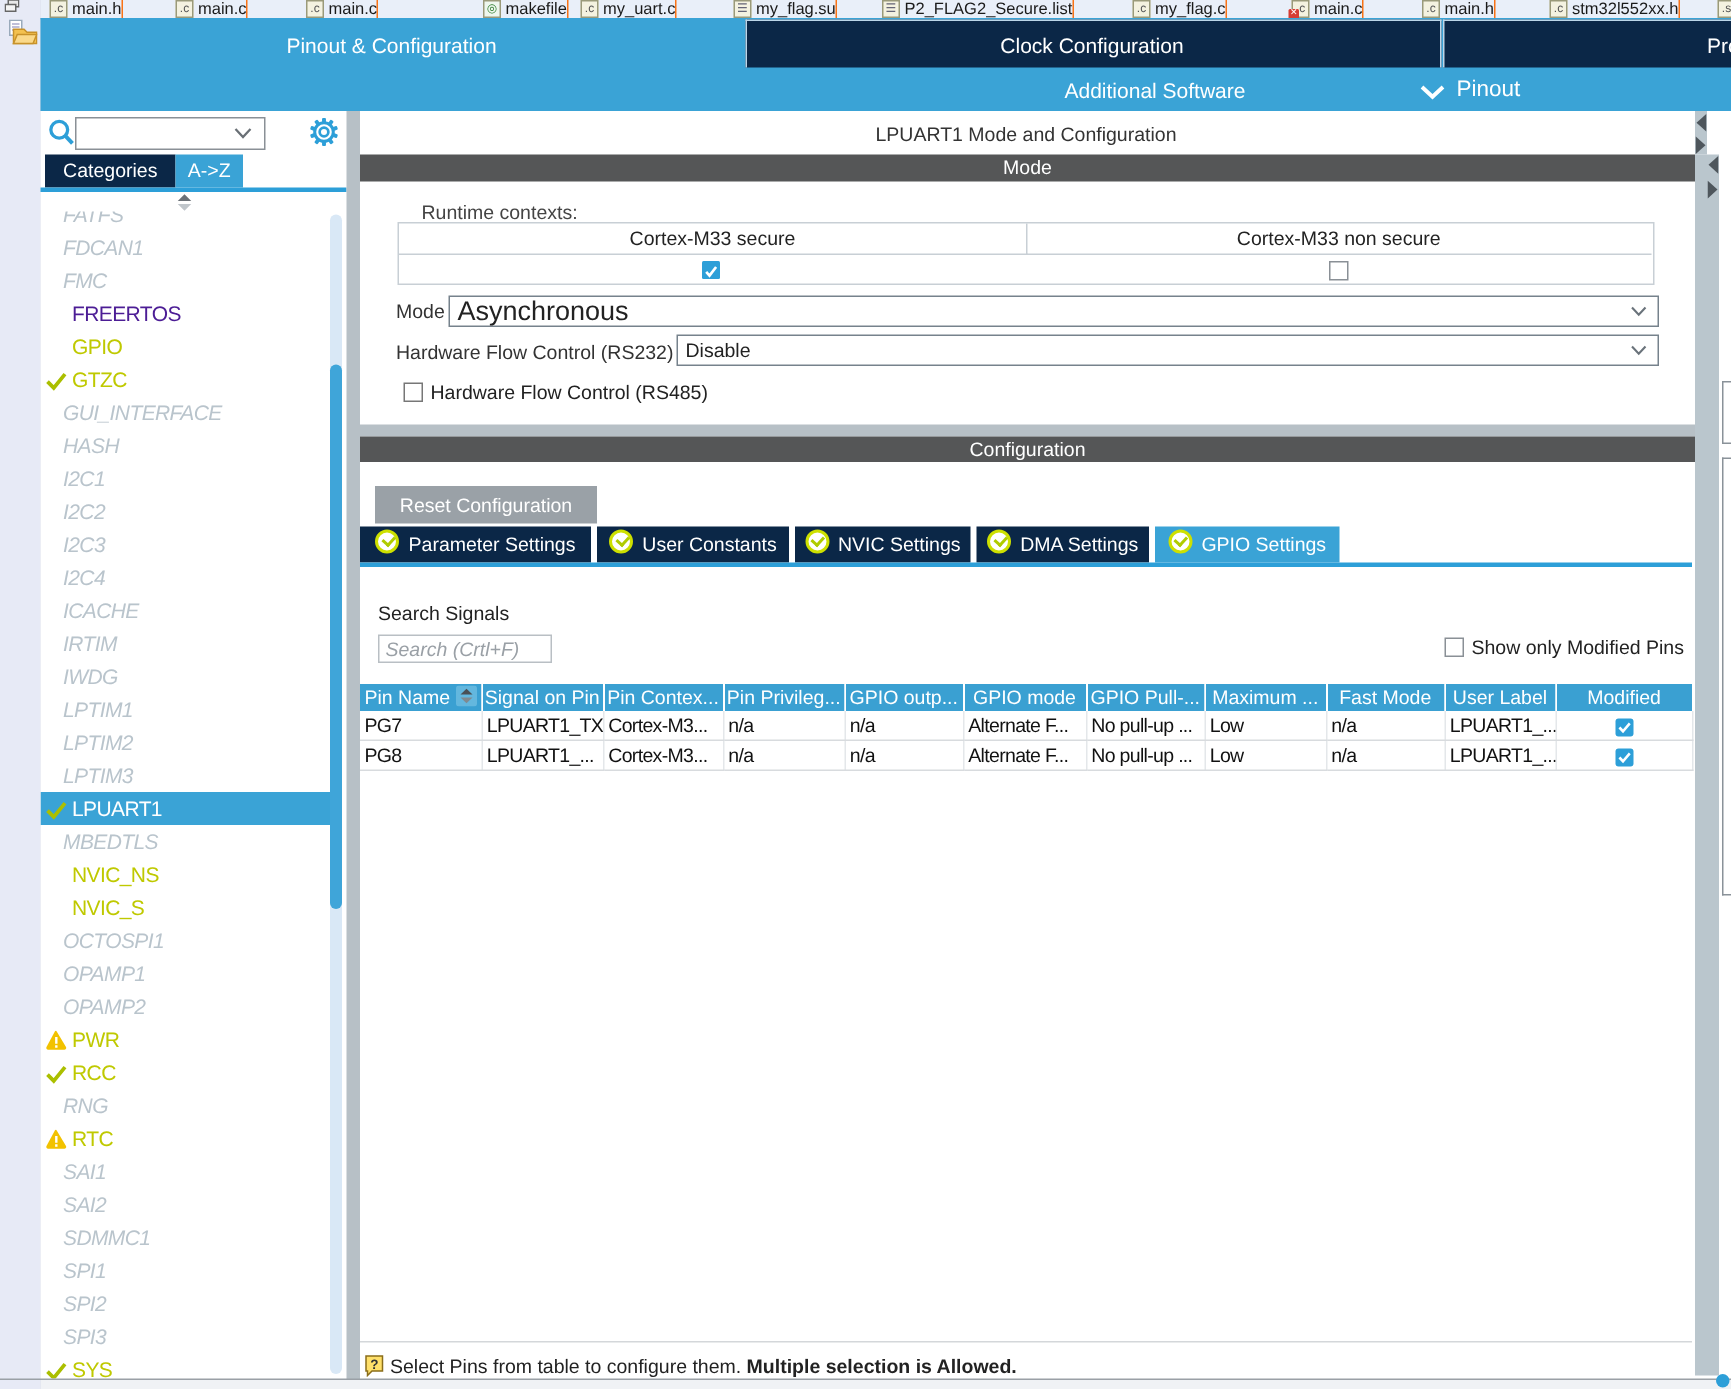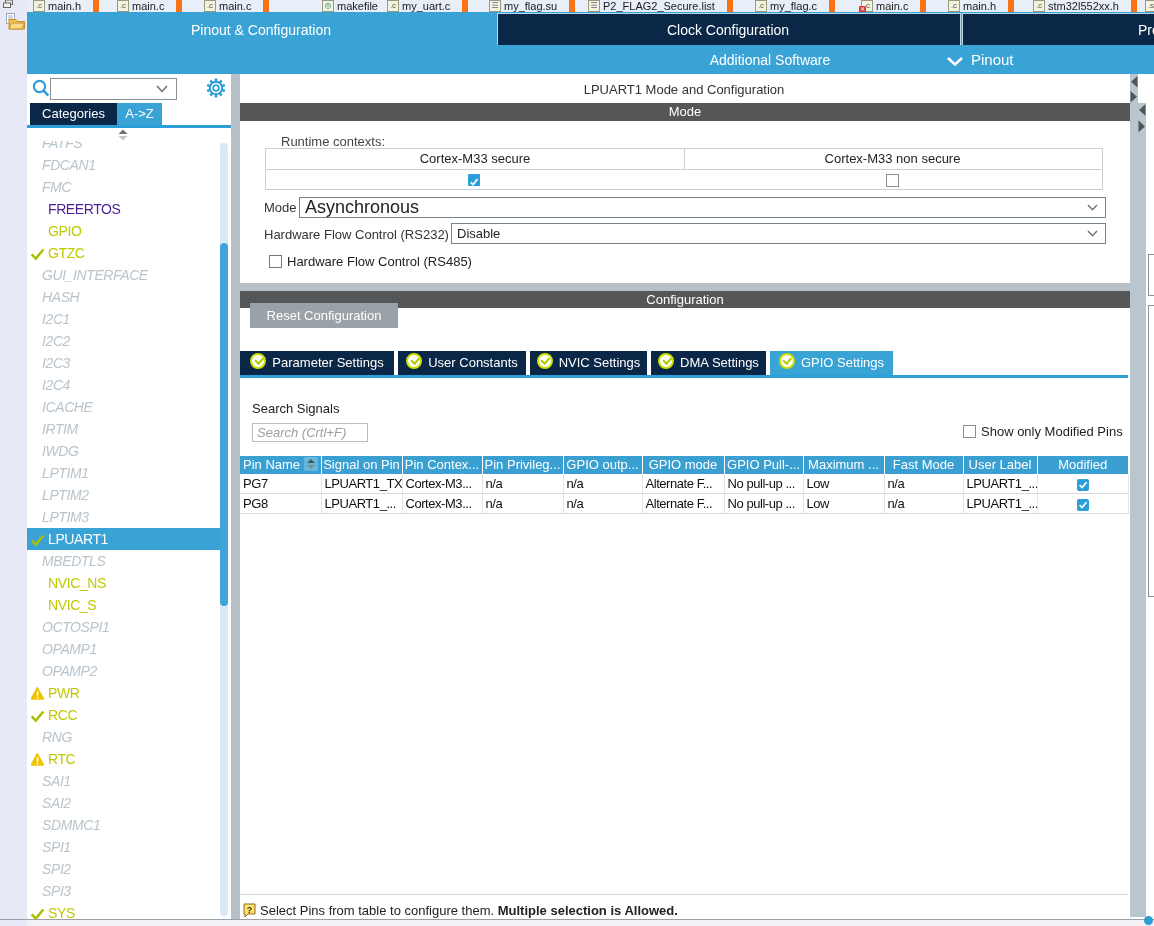--- a/index.html
+++ b/index.html
@@ -17,21 +17,21 @@
   #gpio td{height:19px;padding:0 0 0 3px;border-bottom:1px solid #d8dbde;border-right:1px solid #e4e7ea;overflow:hidden;white-space:nowrap;letter-spacing:-0.45px;margin-left:22px;}
   #gpio td.cc{text-align:center;padding:0;}
   .cbx{display:inline-block;width:12px;height:12px;background:#2d9fd8;border-radius:2px;vertical-align:middle;}
   #sortw{display:inline-block;float:right;margin-right:3px;margin-top:1px;height:14px;}
   .pi{height:22px;line-height:22px;font-size:14px;letter-spacing:-0.4px;padding-left:21px;position:relative;white-space:nowrap;}
   .pi.dis{color:#b9c4cc;font-style:italic;padding-left:15px;}
   .pi.grn{color:#bfc900;}
   .pi.blk{color:#4c1d95;}
   .pi.sel{background:#3aa3d6;color:#fff;}
   .lic{position:absolute;left:3px;top:5px;}
-  .ftab{position:absolute;top:0;height:12px;line-height:12px;white-space:nowrap;color:#1a1a1a;border-right:6px solid #f97316;padding-right:12px;}
+  .ftab{position:absolute;top:0;height:12px;line-height:12px;white-space:nowrap;color:#1a1a1a;border-right:1px solid #f97316;}
   .fic{display:inline-block;width:10px;height:10px;margin-right:3px;background:#f4f2e0;border:1px solid #9a9a7a;font-size:8px;line-height:10px;text-align:center;color:#555;vertical-align:top;margin-top:0px;}
 </style>
 </head>
 <body>
 <div id="page">
 
   <div class="abs" style="left:0;top:0;width:27px;height:926px;background:#e7eaf6;border-right:1px solid #c9cede;"></div>
   <svg class="abs" style="left:3px;top:0;" width="10" height="8" viewBox="0 0 10 8">
     <rect x="2.5" y="0" width="7" height="4.5" fill="#e8e8e8" stroke="#666" stroke-width="1"></rect>
     <rect x="0.5" y="3" width="7" height="4.5" fill="#f4f4f4" stroke="#666" stroke-width="1"></rect>
@@ -216,21 +216,21 @@
     <svg style="position:absolute;right:7px;top:6px;" width="11" height="8" viewBox="0 0 11 8">
         <path d="M1 1 L5.5 5.8 L10 1" stroke="#6a737b" stroke-width="1.4" fill="none"></path>
       </svg>
   </div>
   <div class="abs" style="left:269px;top:255px;width:11px;height:11px;background:#fff;border:1px solid #777;"></div>
   <div class="abs" style="left:287px;top:254px;font-size:13px;color:#222;">Hardware Flow Control (RS485)</div>
 
   <div class="abs" style="left:240px;top:283px;width:890px;height:8px;background:#b7c0c6;"></div>
   <div class="abs" style="left:240px;top:291px;width:890px;height:17px;background:#555657;color:#fff;text-align:center;font-size:13px;line-height:17px;">Configuration</div>
 
-  <div class="abs" style="left:250px;top:303px;width:148px;height:25px;background:#9aa1a7;color:#fff;font-size:13px;text-align:center;line-height:25px;">Reset Configuration</div>
+  <div class="abs" style="left:250px;top:324px;width:148px;height:25px;background:#9aa1a7;color:#fff;font-size:13px;text-align:center;line-height:25px;">Reset Configuration</div>
 
   <div class="abs cfgtab nav-dark" style="left:240px;width:154px;"><span class="ticon"></span>Parameter Settings</div>
   <div class="abs cfgtab nav-dark" style="left:398px;width:128px;"><span class="ticon"></span>User Constants</div>
   <div class="abs cfgtab nav-dark" style="left:530px;width:117px;"><span class="ticon"></span>NVIC Settings</div>
   <div class="abs cfgtab nav-dark" style="left:651px;width:115px;"><span class="ticon"></span>DMA Settings</div>
   <div class="abs cfgtab blue" style="left:770px;width:123px;"><span class="ticon"></span>GPIO Settings</div>
   <div class="abs" style="left:240px;top:375px;width:888px;height:3px;background:#2d9fd8;"></div>
 
   <div class="abs" style="left:252px;top:401px;font-size:13px;color:#222;">Search Signals</div>
   <div class="abs" style="left:252px;top:423px;width:110px;height:17px;border:1px solid #b9bfc4;font-size:13px;font-style:italic;color:#9aa0a6;line-height:17px;padding-left:4px;">Search (Crtl+F)</div>

